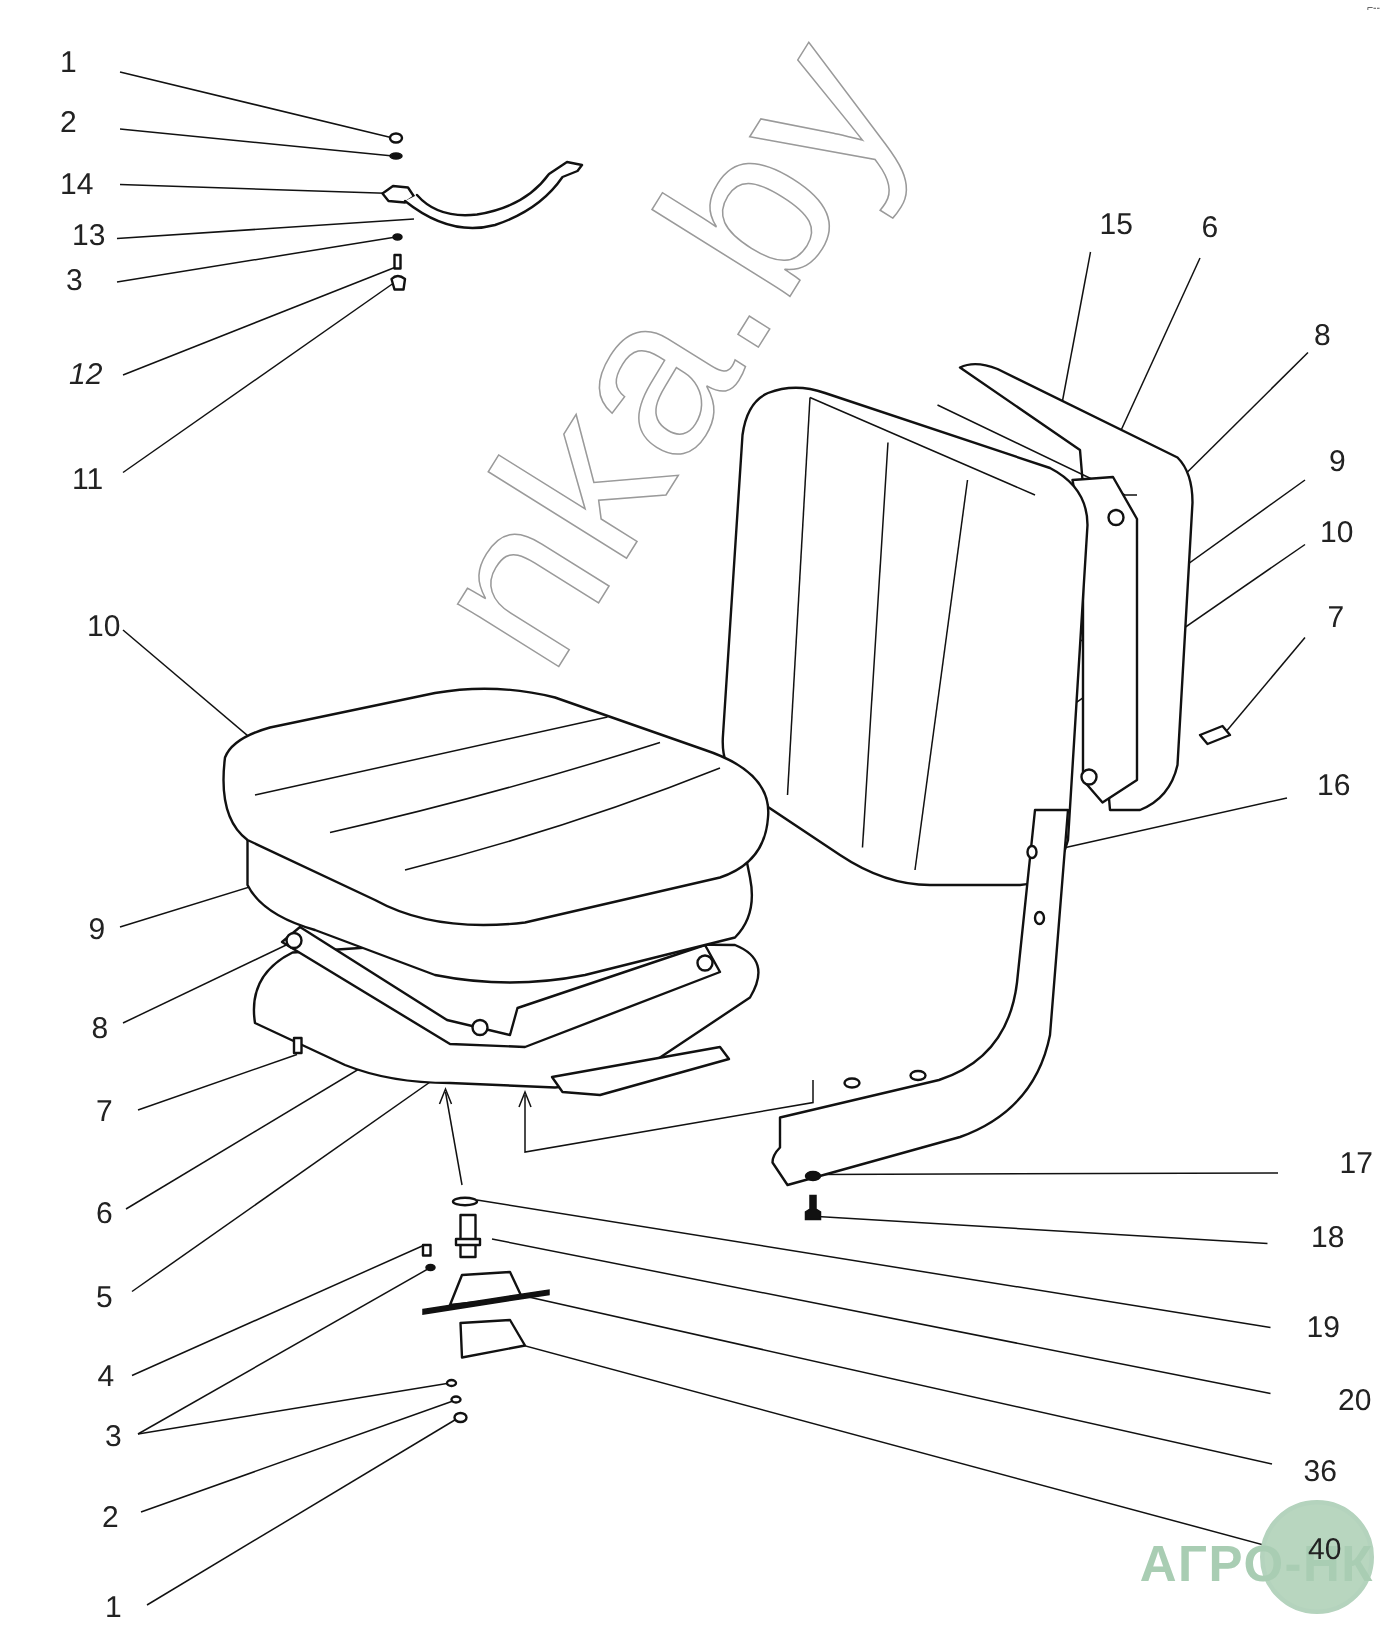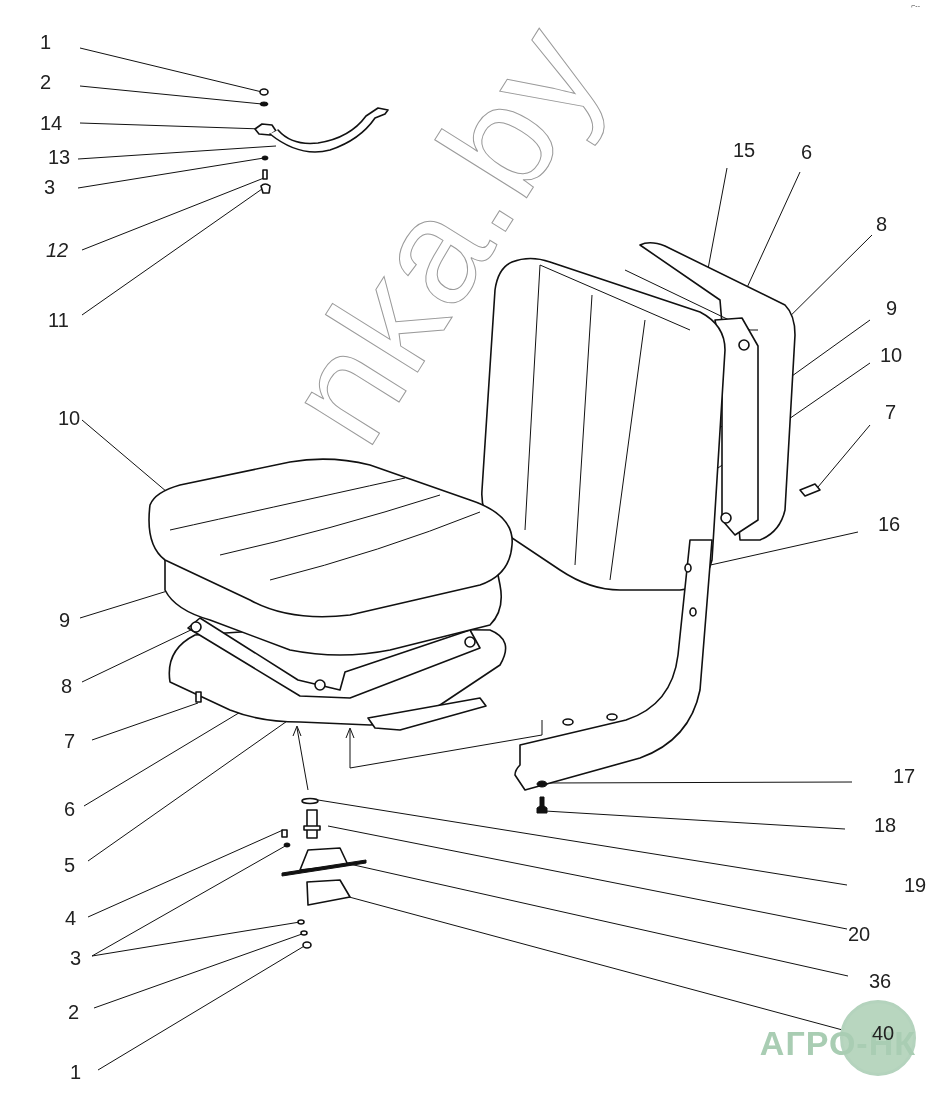--- a/index.html
+++ b/index.html
@@ -146,22 +146,22 @@
   <span class="callout" style="left:61px;top:676px;">8</span>
   <span class="callout" style="left:64px;top:731px;">7</span>
   <span class="callout" style="left:64px;top:799px;">6</span>
   <span class="callout" style="left:64px;top:855px;">5</span>
   <span class="callout" style="left:65px;top:908px;">4</span>
   <span class="callout" style="left:70px;top:948px;">3</span>
   <span class="callout" style="left:68px;top:1002px;">2</span>
   <span class="callout" style="left:70px;top:1062px;">1</span>
   <span class="callout" style="left:876px;top:766px;margin-left:17px;">17</span>
   <span class="callout" style="left:874px;top:815px;">18</span>
-  <span class="callout" style="left:871px;top:875px;margin-left:33px;">19</span>
-  <span class="callout" style="left:848px;top:924px;">20</span>
+  <span class="callout" style="left:871px;top:875px;">19</span>
+  <span class="callout" style="left:892px;top:924px;">20</span>
   <span class="callout" style="left:869px;top:971px;">36</span>
 
   <div id="logo">
     <div id="logo-circle"></div>
     <div id="logo-text">АГРО-НК</div>
   </div>
   <span class="callout" style="left:872px;top:1023px;z-index:2;">40</span>
 
   <span id="corner-mark">⌐--</span>
 </div>

